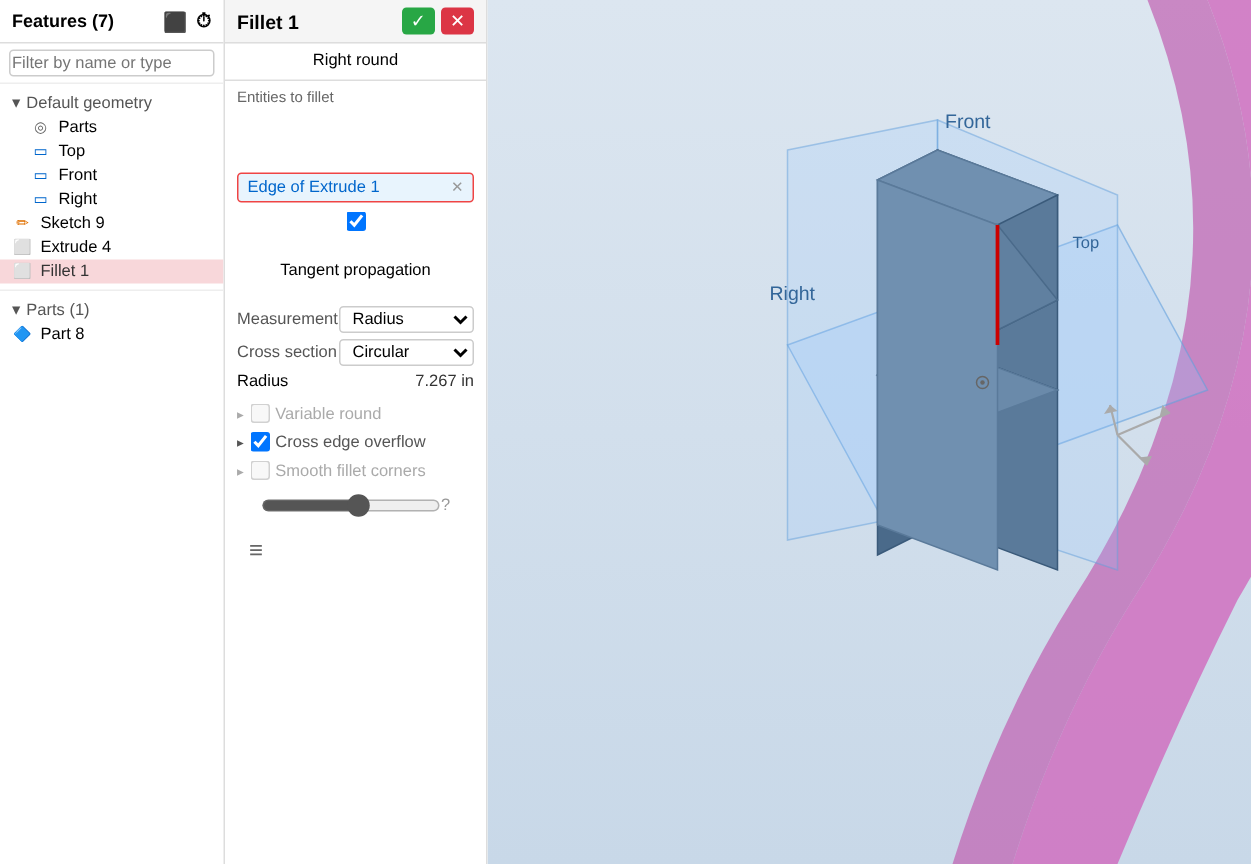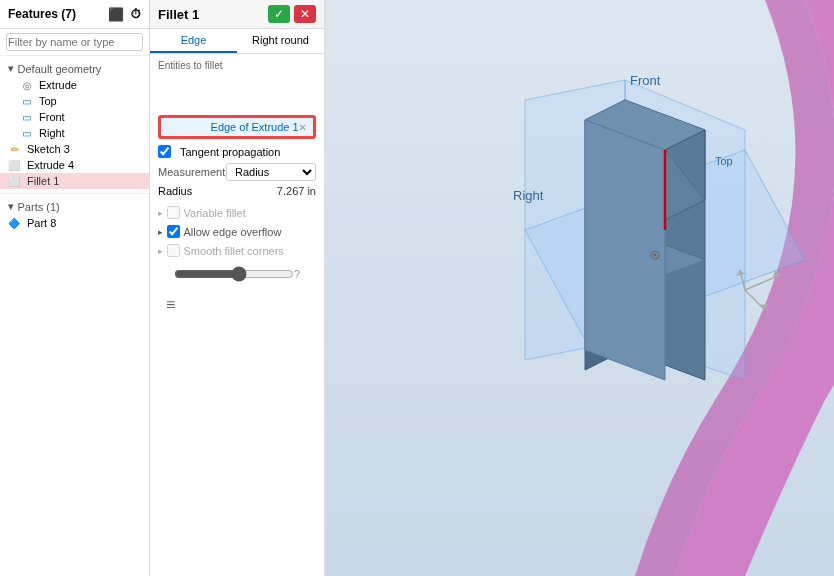--- a/index.html
+++ b/index.html
@@ -141,38 +141,39 @@
       padding: 6px 8px;
       flex: 1;
       overflow-y: auto;
     }
     .field-label-small {
       font-size: 10px;
       color: #666;
       margin-bottom: 12px;
     }
     .entity-box {
-      border: 3px solid #ef4444;
+      border: 1px solid #ef4444;
       border-radius: 3px;
       padding: 3px 6px;
       display: flex;
       align-items: center;
-      justify-content: flex-end;
+      justify-content: space-between;
       font-size: 11px;
       color: #0066cc;
       margin-bottom: 6px;
       background: #e8f4fd;
       margin-top: 44px;
     }
     .checkbox-row {
       display: flex;
       align-items: center;
-      gap: 9px;
-      margin-bottom: 5px;
-      font-size: 11px;
+      gap: 20px;
+      margin-bottom: 18px;
+      font-size: 11px;
+      flex-direction: column;
     }
     .form-row {
       display: flex;
       align-items: center;
       justify-content: space-between;
       margin-bottom: 4px;
       font-size: 11px;
     }
     .form-row label { color: #555; font-size: 11px; }
     .form-select {
@@ -260,38 +261,38 @@
     <input class="filter-input" type="text" placeholder="Filter by name or type" style="">
   </div>
   <div class="tree-section">
 
     <div class="tree-section-header">
       <span>▾</span>
       <span>Default geometry</span>
     </div>
     <div class="tree-item">
       <span class="icon">◎</span>
-      <span>Extrude</span>
+      <span>Parts</span>
     </div>
     <div class="tree-item">
       <span class="icon blue">▭</span>
       <span>Top</span>
     </div>
     <div class="tree-item">
       <span class="icon blue">▭</span>
       <span>Front</span>
     </div>
     <div class="tree-item">
       <span class="icon blue">▭</span>
       <span>Right</span>
     </div>
 
     <div class="tree-item" style="padding-left:8px;">
       <span class="icon orange">✏</span>
-      <span>Sketch 3</span>
+      <span>Sketch 9</span>
     </div>
 
     <div class="tree-item" style="padding-left:8px;">
       <span class="icon" style="color:#336699;">⬜</span>
       <span>Extrude 4</span>
     </div>
 
     <div class="tree-item active" style="padding-left:8px;">
       <span class="icon red">⬜</span>
       <span>Fillet 1</span>
@@ -311,52 +312,57 @@
 
 <div class="middle-panel">
   <div class="dialog-header">
     <span class="dialog-title">Fillet 1</span>
     <div class="dialog-actions">
       <button class="btn-ok">✓</button>
       <button class="btn-cancel">✕</button>
     </div>
   </div>
   <div class="tab-bar">
-    <div class="tab active">Edge</div>
     <div class="tab">Right round</div>
   </div>
   <div class="dialog-body">
     <div class="field-label-small">Entities to fillet</div>
     <div class="entity-box">
       <span>Edge of Extrude 1</span>
       <span style="cursor:pointer; font-size:10px; color:#999;">✕</span>
     </div>
     <div class="checkbox-row">
       <input type="checkbox" checked="" style="">
       <label>Tangent propagation</label>
     </div>
     <div class="form-row">
       <label>Measurement</label>
       <select class="form-select">
         <option>Radius</option>
       </select>
     </div>
+    <div class="form-row">
+      <label>Cross section</label>
+      <select class="form-select">
+        <option>Circular</option>
+      </select>
+    </div>
     <div class="radius-row">
       <label>Radius</label>
       <span class="radius-value">7.267 in</span>
     </div>
     <div class="collapsible-row disabled">
       <span class="arrow">▸</span>
       <input type="checkbox" disabled="" style="">
-      <span>Variable fillet</span>
+      <span>Variable round</span>
     </div>
     <div class="collapsible-row">
       <span class="arrow">▸</span>
       <input type="checkbox" checked="" style="">
-      <span>Allow edge overflow</span>
+      <span>Cross edge overflow</span>
     </div>
     <div class="collapsible-row disabled">
       <span class="arrow">▸</span>
       <input type="checkbox" disabled="" style="">
       <span>Smooth fillet corners</span>
     </div>
     <div class="slider-container">
       <input type="range" class="slider" min="0" max="100" value="55" style="">
       <span class="help-icon">?</span>
     </div>

